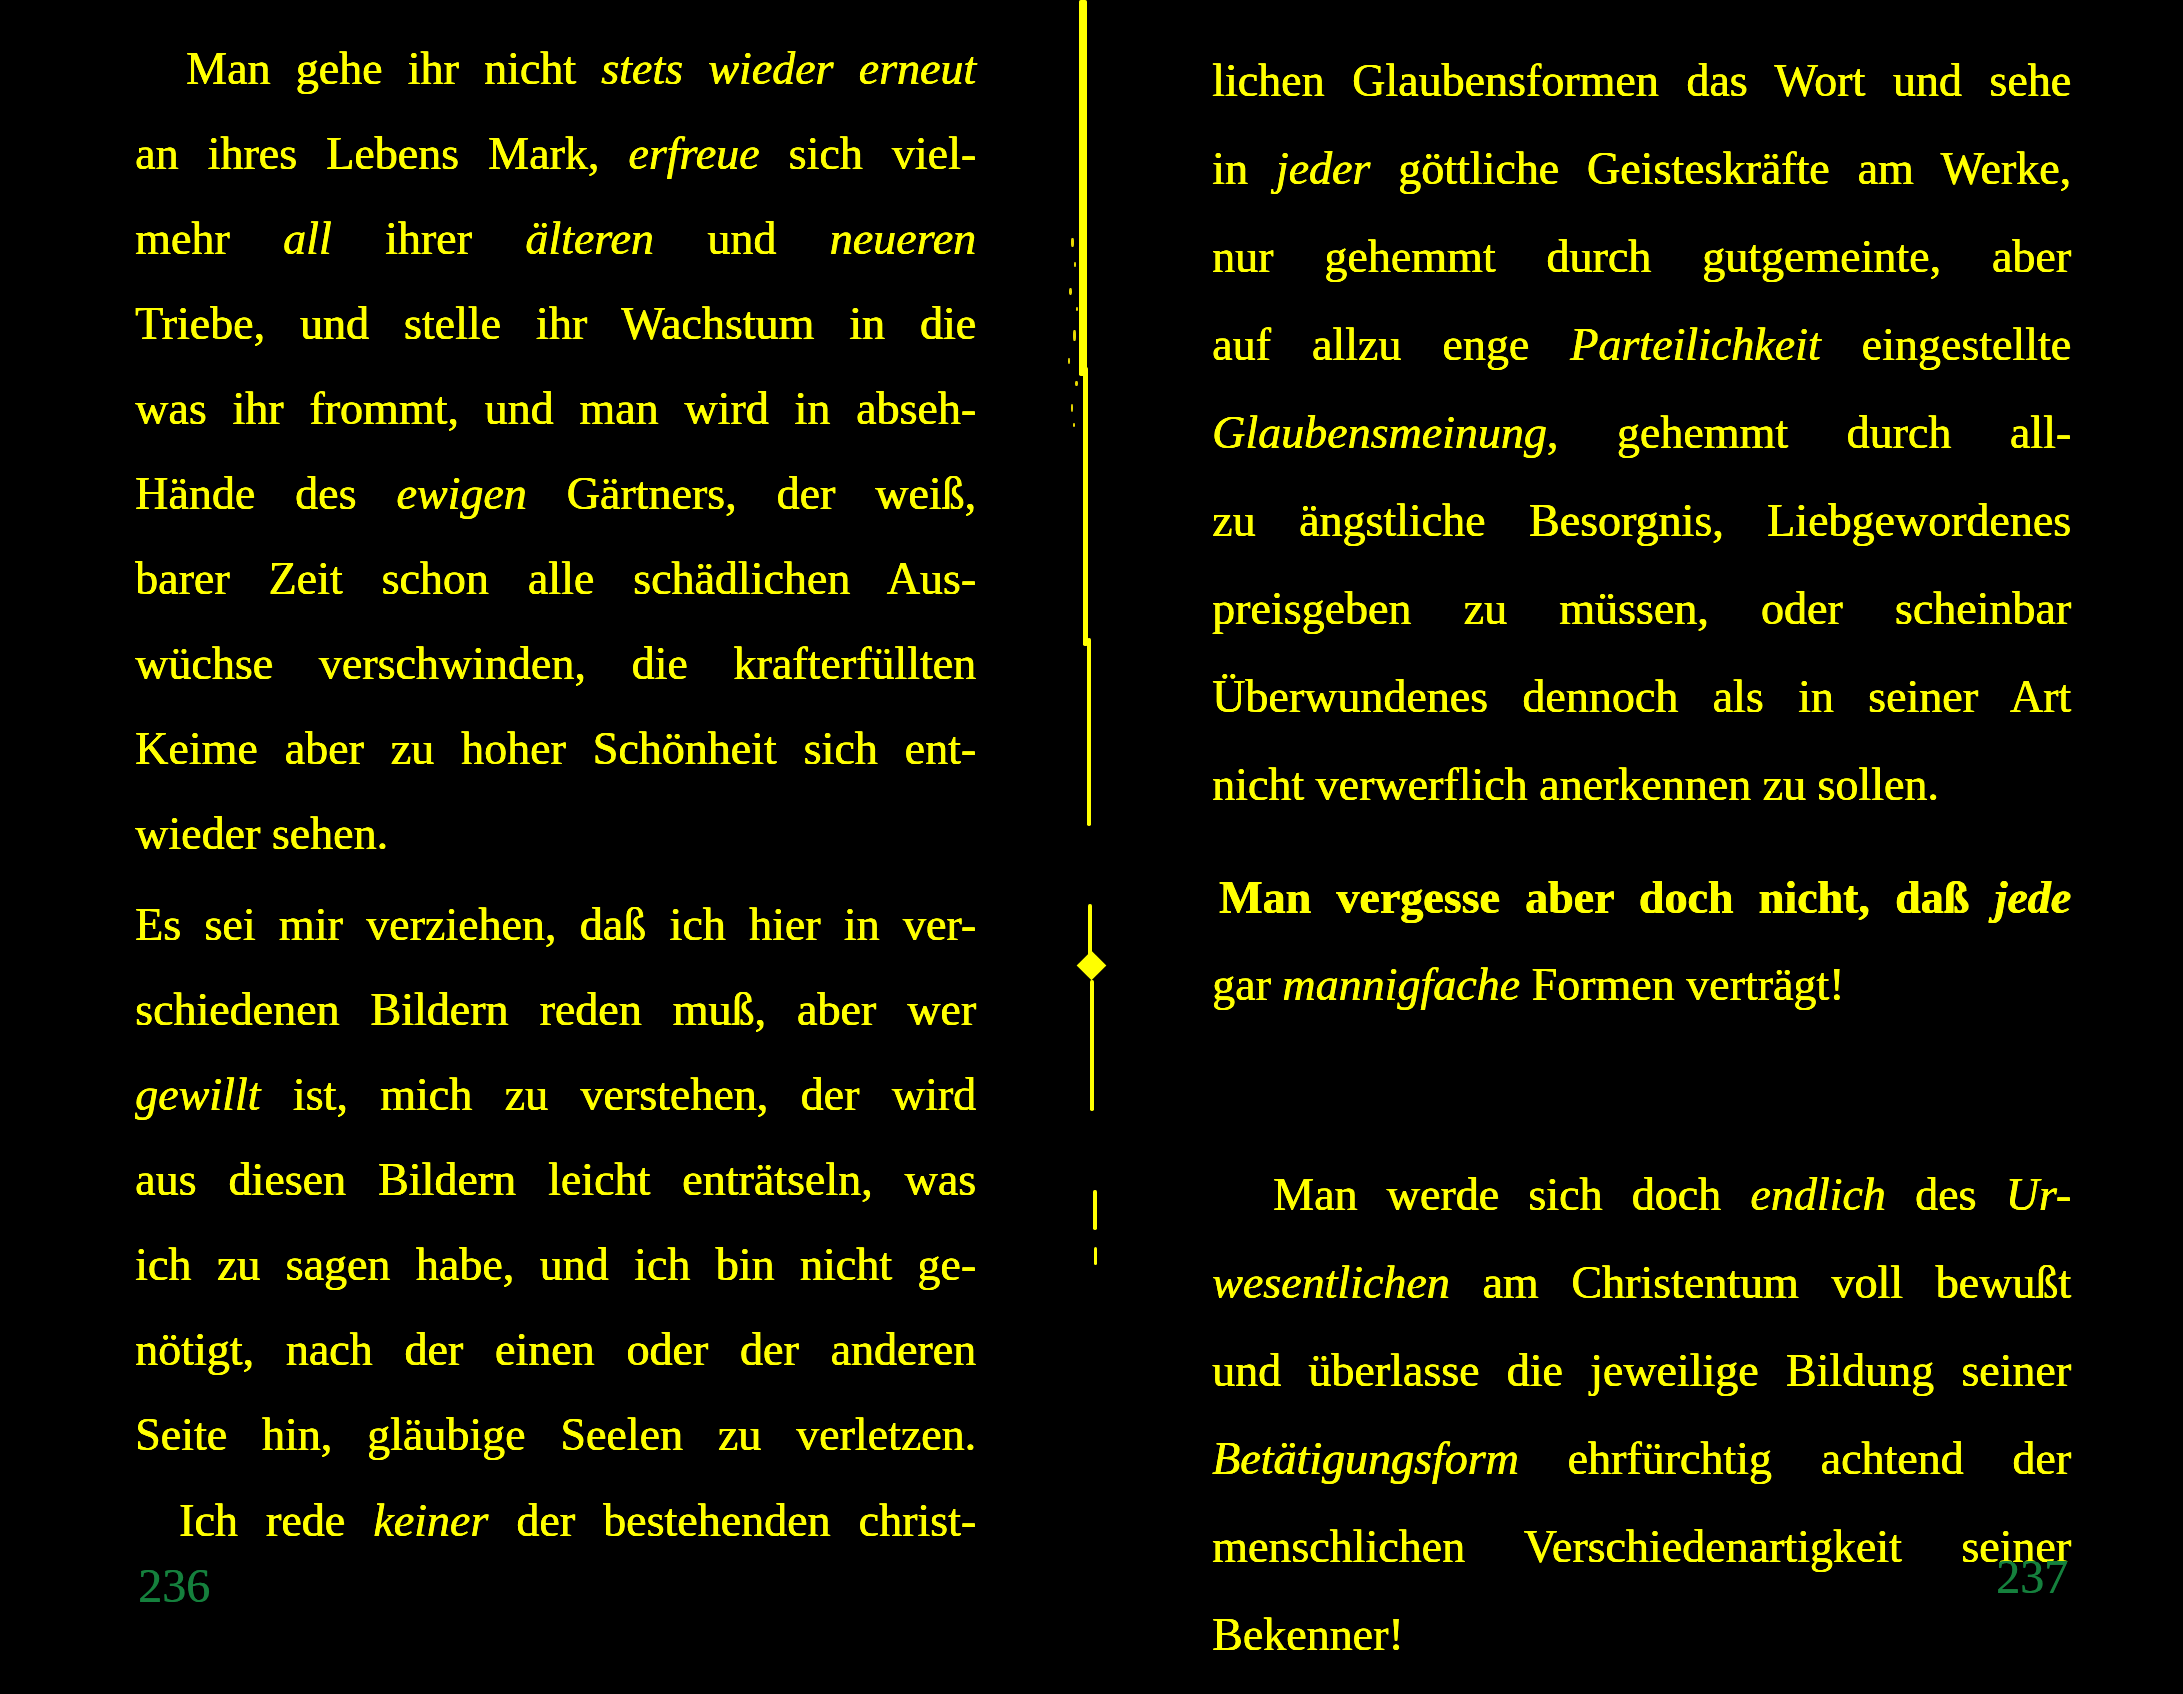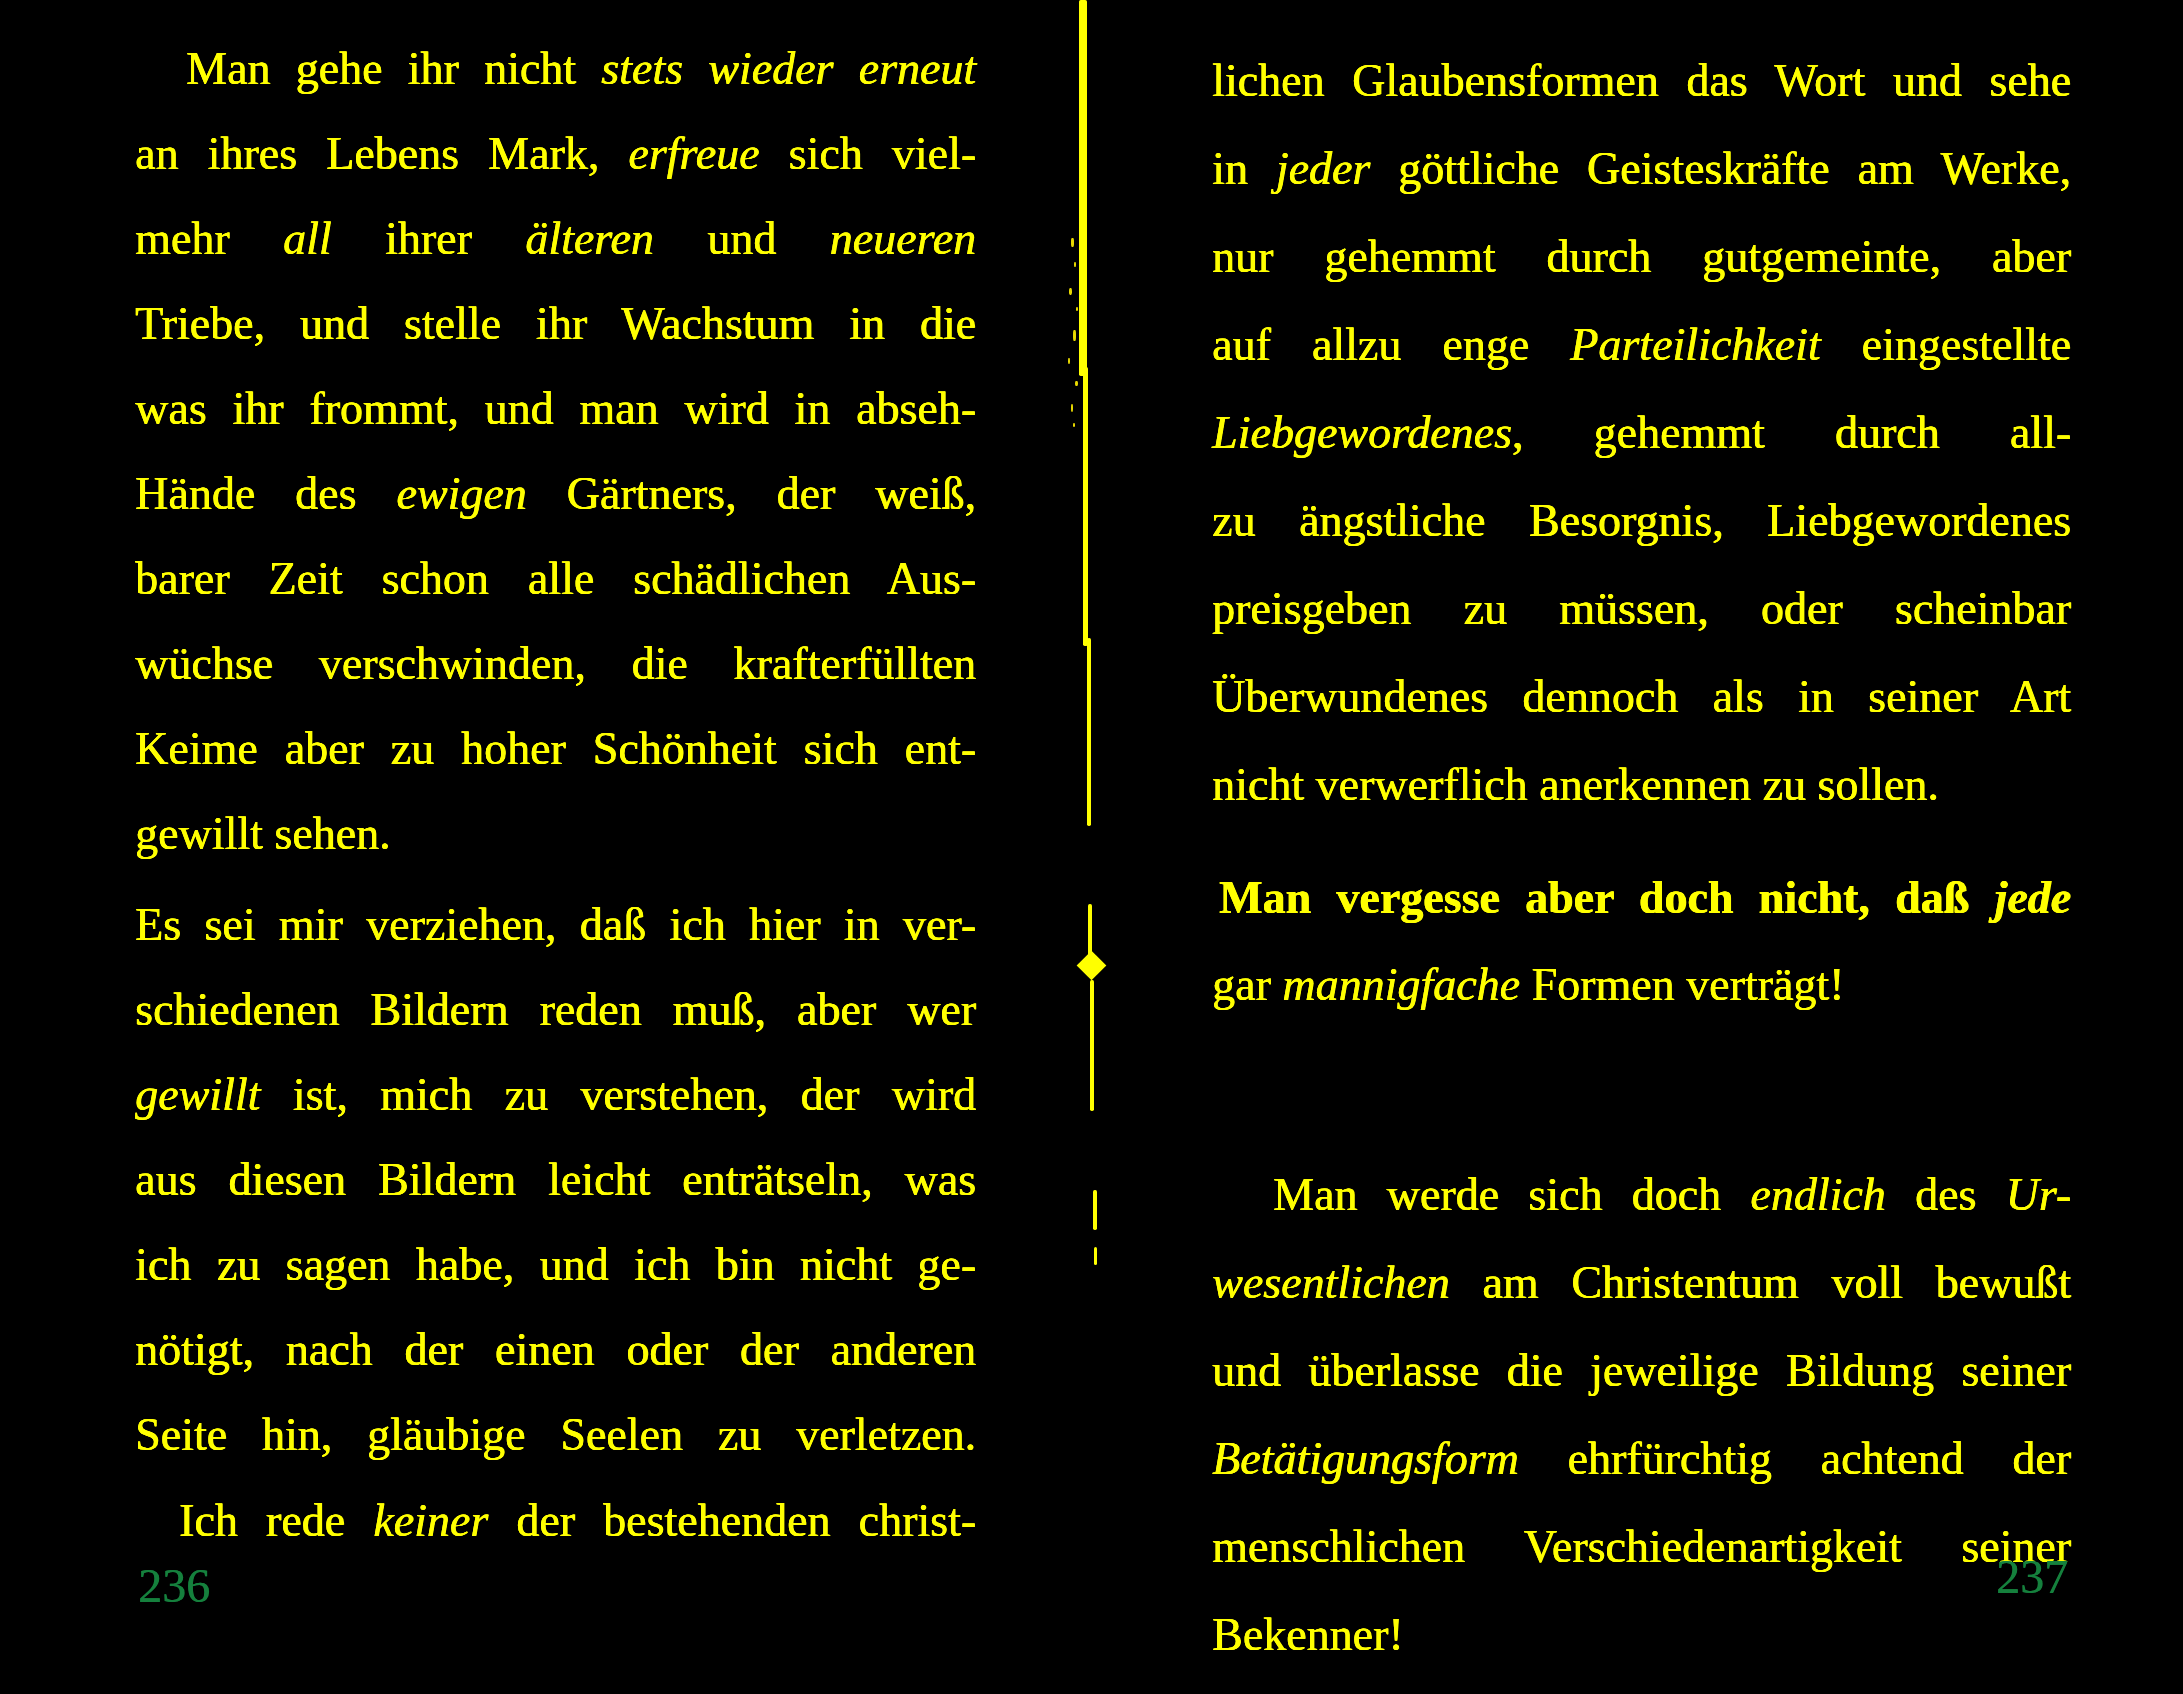--- a/index.html
+++ b/index.html
@@ -41,21 +41,21 @@
       <div class="para" style="top: 26px;">
         <div class="tline just" style="height: 85px; line-height: 85px; padding-left: 51px;">Man gehe ihr nicht <i>stets wieder erneut</i></div>
         <div class="tline just" style="height: 85px; line-height: 85px;">an ihres Lebens Mark, <i>erfreue</i> sich viel-</div>
         <div class="tline just" style="height: 85px; line-height: 85px;">mehr <i>all</i> ihrer <i>älteren</i> und <i>neueren</i></div>
         <div class="tline just" style="height: 85px; line-height: 85px;">Triebe, und stelle ihr Wachstum in die</div>
         <div class="tline just" style="height: 85px; line-height: 85px;">was ihr frommt, und man wird in abseh-</div>
         <div class="tline just" style="height: 85px; line-height: 85px;">Hände des <i>ewigen</i> Gärtners, der weiß,</div>
         <div class="tline just" style="height: 85px; line-height: 85px;">barer Zeit schon alle schädlichen Aus-</div>
         <div class="tline just" style="height: 85px; line-height: 85px;">wüchse verschwinden, die krafterfüllten</div>
         <div class="tline just" style="height: 85px; line-height: 85px;">Keime aber zu hoher Schönheit sich ent-</div>
-        <div class="tline" style="height: 85px; line-height: 85px;">gewillt sehen.</div>
+        <div class="tline" style="height: 85px; line-height: 85px;">wieder sehen.</div>
       </div>
       <div class="para" style="top: 1478px;">
         <div class="tline just" style="height: 85px; line-height: 85px; padding-left: 44px;">Ich rede <i>keiner</i> der bestehenden christ-</div>
       </div>
       <div class="para" style="top: 882px;">
         <div class="tline just" style="height: 85px; line-height: 85px;">Es sei mir verziehen, daß ich hier in ver-</div>
         <div class="tline just" style="height: 85px; line-height: 85px;">schiedenen Bildern reden muß, aber wer</div>
         <div class="tline just" style="height: 85px; line-height: 85px;"><i>gewillt</i> ist, mich zu verstehen, der wird</div>
         <div class="tline just" style="height: 85px; line-height: 85px;">aus diesen Bildern leicht enträtseln, was</div>
         <div class="tline just" style="height: 85px; line-height: 85px;">ich zu sagen habe, und ich bin nicht ge-</div>
@@ -63,21 +63,21 @@
         <div class="tline just" style="height: 85px; line-height: 85px;">Seite hin, gläubige Seelen zu verletzen.</div>
       </div>
     </div>
 
   <div class="page-col" id="right-col" style="left:1212px; width:859px;">
       <div class="para" style="top: 37px;">
         <div class="tline just" style="height: 88px; line-height: 88px;">lichen Glaubensformen das Wort und sehe</div>
         <div class="tline just" style="height: 88px; line-height: 88px;">in <i>jeder</i> göttliche Geisteskräfte am Werke,</div>
         <div class="tline just" style="height: 88px; line-height: 88px;">nur gehemmt durch gutgemeinte, aber</div>
         <div class="tline just" style="height: 88px; line-height: 88px;">auf allzu enge <i>Parteilichkeit</i> eingestellte</div>
-        <div class="tline just" style="height: 88px; line-height: 88px;"><i>Liebgewordenes</i>, gehemmt durch all-</div>
+        <div class="tline just" style="height: 88px; line-height: 88px;"><i>Glaubensmeinung</i>, gehemmt durch all-</div>
         <div class="tline just" style="height: 88px; line-height: 88px;">zu ängstliche Besorgnis, Liebgewordenes</div>
         <div class="tline just" style="height: 88px; line-height: 88px;">preisgeben zu müssen, oder scheinbar</div>
         <div class="tline just" style="height: 88px; line-height: 88px;">Überwundenes dennoch als in seiner Art</div>
         <div class="tline" style="height: 88px; line-height: 88px;">nicht verwerflich anerkennen zu sollen.</div>
       </div>
       <div class="para" style="top: 854px;">
         <div class="tline just" style="height: 87px; line-height: 87px; padding-left: 7px; font-weight: bold;">Man vergesse aber doch nicht, daß <i>jede</i></div>
         <div class="tline" style="height: 87px; line-height: 87px;">gar <i>mannigfache</i> Formen verträgt!</div>
       </div>
       <div class="para" style="top: 1151px;">

